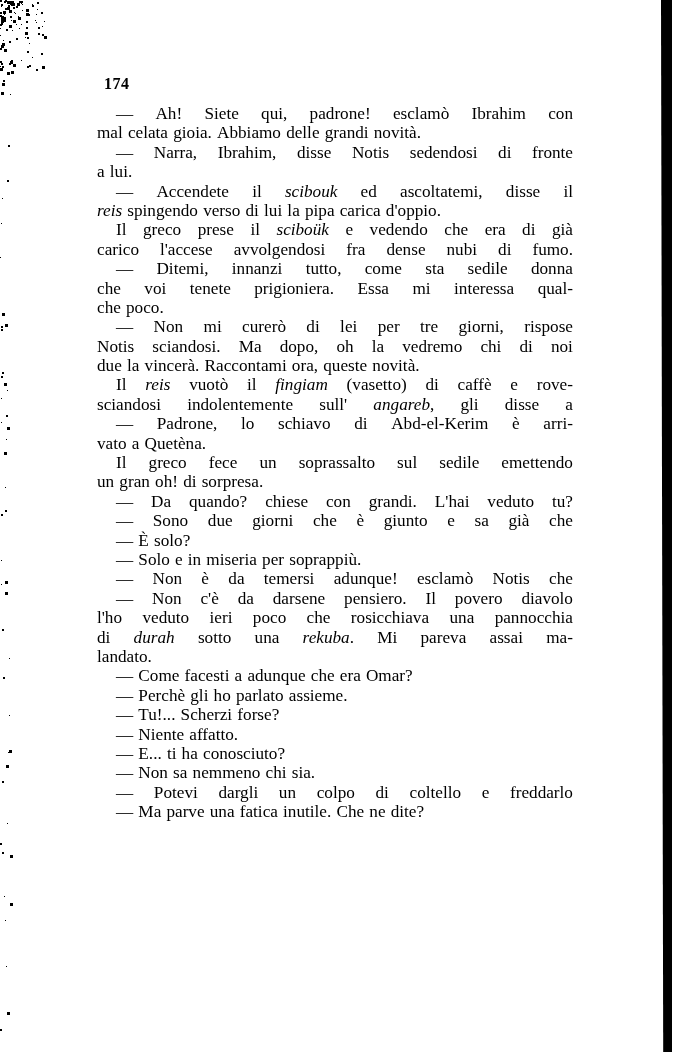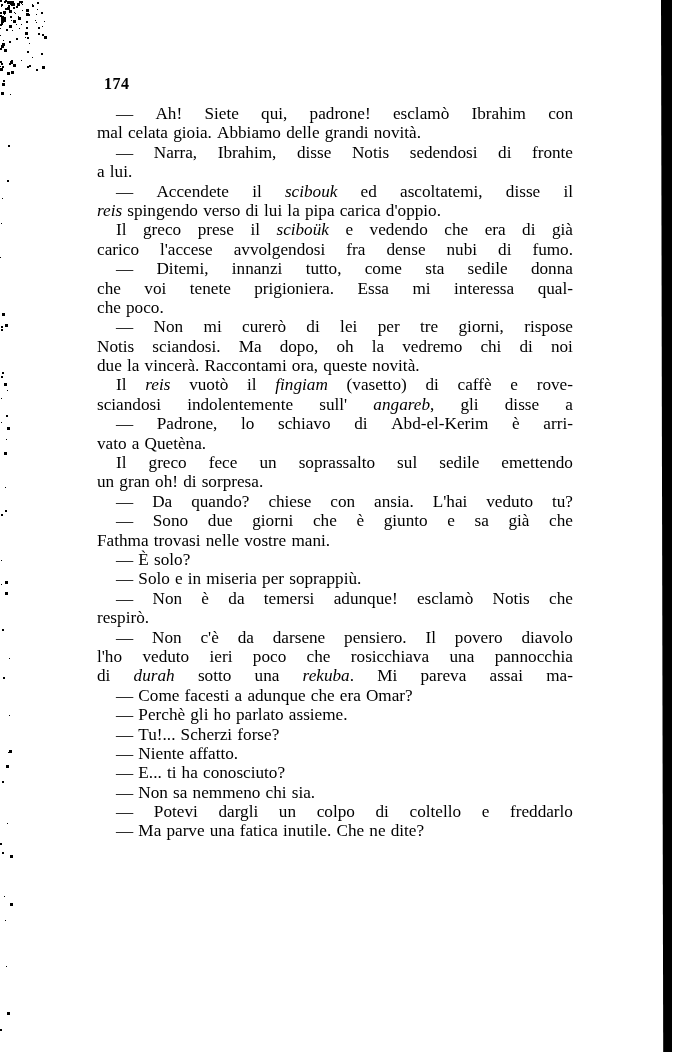--- a/index.html
+++ b/index.html
@@ -247,48 +247,37 @@
       <span class="w">di</span>
       <span class="gap"></span>
       <span class="w">sorpresa.</span>
     </div>
     <div class="line justify indent">
       <span class="w">—</span>
       <span class="w">Da</span>
       <span class="w">quando?</span>
       <span class="w">chiese</span>
       <span class="w">con</span>
-      <span class="w">ansia.</span>
+      <span class="w">grandi.</span>
       <span class="w">L'hai</span>
       <span class="w">veduto</span>
       <span class="w">tu?</span>
     </div>
     <div class="line justify indent">
       <span class="w">—</span>
       <span class="w">Sono</span>
       <span class="w">due</span>
       <span class="w">giorni</span>
       <span class="w">che</span>
       <span class="w">è</span>
       <span class="w">giunto</span>
       <span class="w">e</span>
       <span class="w">sa</span>
       <span class="w">già</span>
       <span class="w">che</span>
-    </div>
-    <div class="line">
-      <span class="w">Fathma</span>
-      <span class="gap"></span>
-      <span class="w">trovasi</span>
-      <span class="gap"></span>
-      <span class="w">nelle</span>
-      <span class="gap"></span>
-      <span class="w">vostre</span>
-      <span class="gap"></span>
-      <span class="w">mani.</span>
     </div>
     <div class="line indent">
       <span class="w">—</span>
       <span class="gap"></span>
       <span class="w">È</span>
       <span class="gap"></span>
       <span class="w">solo?</span>
     </div>
     <div class="line indent">
       <span class="w">—</span>
@@ -308,23 +297,20 @@
     <div class="line justify indent">
       <span class="w">—</span>
       <span class="w">Non</span>
       <span class="w">è</span>
       <span class="w">da</span>
       <span class="w">temersi</span>
       <span class="w">adunque!</span>
       <span class="w">esclamò</span>
       <span class="w">Notis</span>
       <span class="w">che</span>
-    </div>
-    <div class="line">
-      <span class="w">respirò.</span>
     </div>
     <div class="line justify indent">
       <span class="w">—</span>
       <span class="w">Non</span>
       <span class="w">c'è</span>
       <span class="w">da</span>
       <span class="w">darsene</span>
       <span class="w">pensiero.</span>
       <span class="w">Il</span>
       <span class="w">povero</span>
@@ -343,20 +329,23 @@
     <div class="line justify">
       <span class="w">di</span>
       <span class="w"><i>durah</i></span>
       <span class="w">sotto</span>
       <span class="w">una</span>
       <span class="w"><i>rekuba</i>.</span>
       <span class="w">Mi</span>
       <span class="w">pareva</span>
       <span class="w">assai</span>
       <span class="w">ma-</span>
+    </div>
+    <div class="line">
+      <span class="w">landato.</span>
     </div>
     <div class="line indent">
       <span class="w">—</span>
       <span class="gap"></span>
       <span class="w">Come</span>
       <span class="gap"></span>
       <span class="w">facesti</span>
       <span class="gap"></span>
       <span class="w">a</span>
       <span class="gap"></span>

